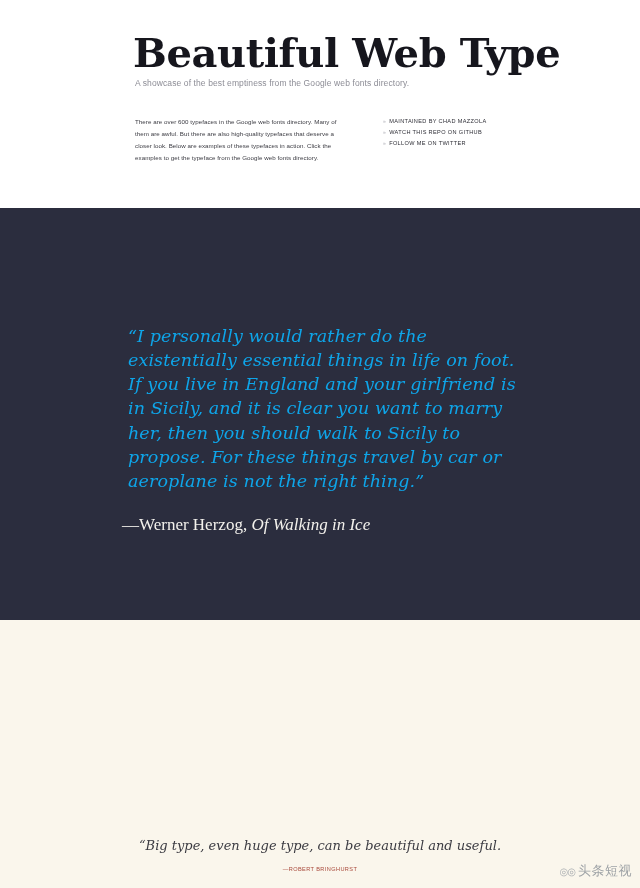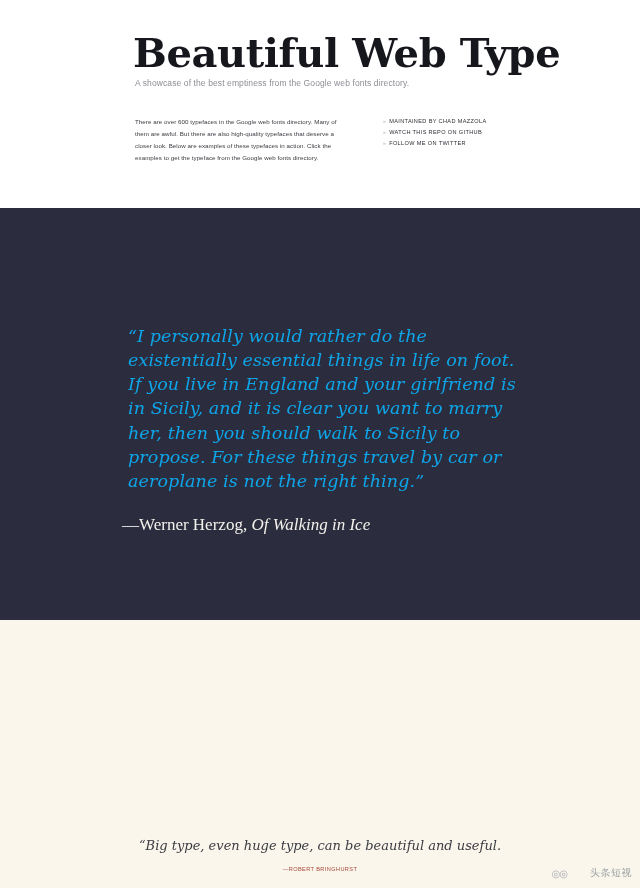--- a/index.html
+++ b/index.html
@@ -153,24 +153,23 @@
     align-items: center;
     gap: 3px;
     opacity: 0.85;
   }
   .watermark .wm-glyph {
     font-size: 10px;
     color: #9aa0a6;
     letter-spacing: -1px;
   }
   .watermark .wm-text {
-    font-size: 10px;
+    font-size: 13px;
     color: #8e949a;
     letter-spacing: 0.5px;
-    margin-left: 20px;
   }
 </style>
 </head>
 <body>
 
 <div class="header">
   <div class="header-inner">
     <h1 class="site-title">Beautiful Web Type</h1>
     <div class="site-subtitle">A showcase of the best emptiness from the Google web fonts directory.</div>
     <div class="header-cols">

